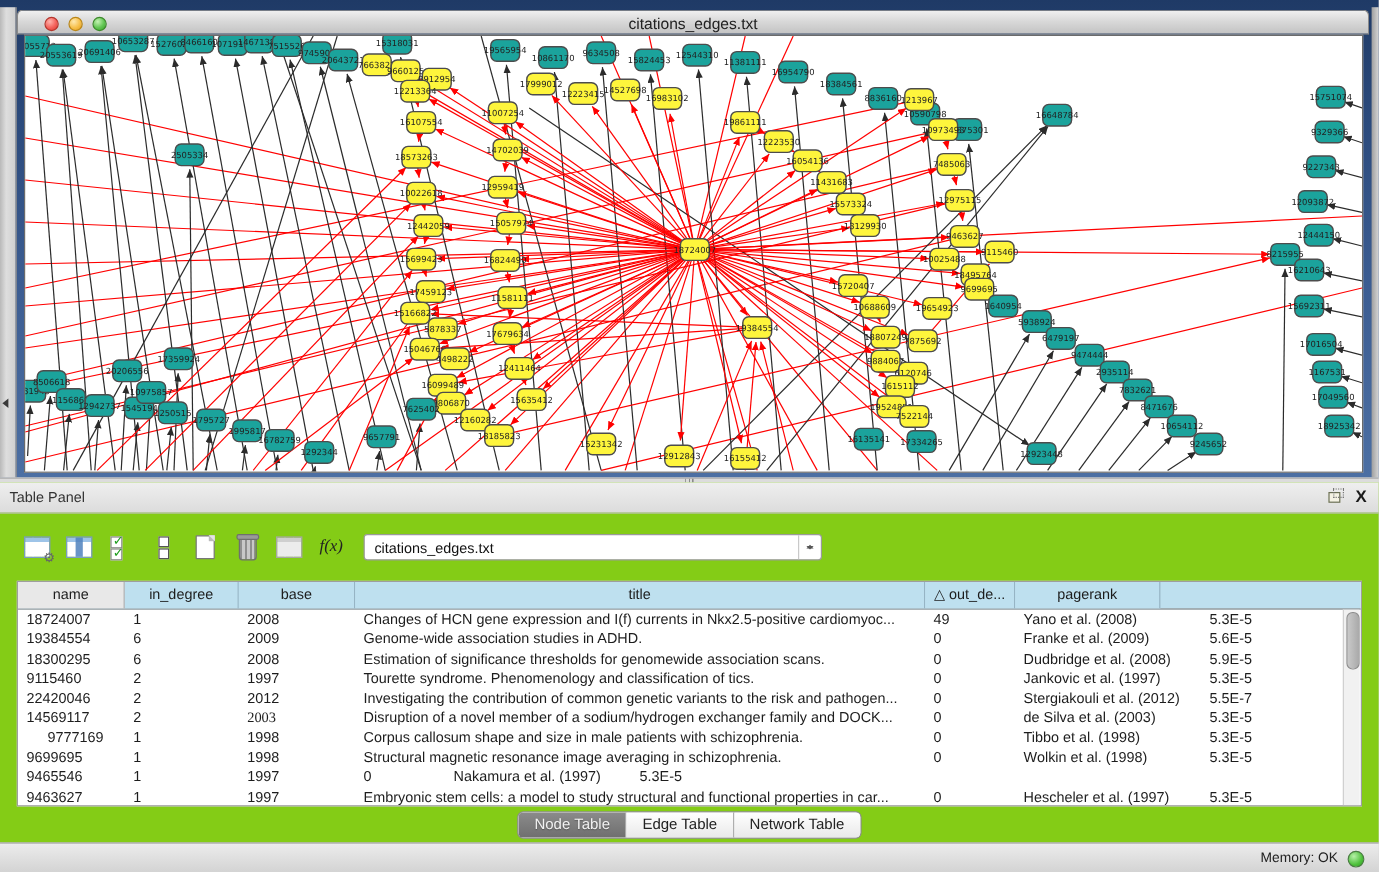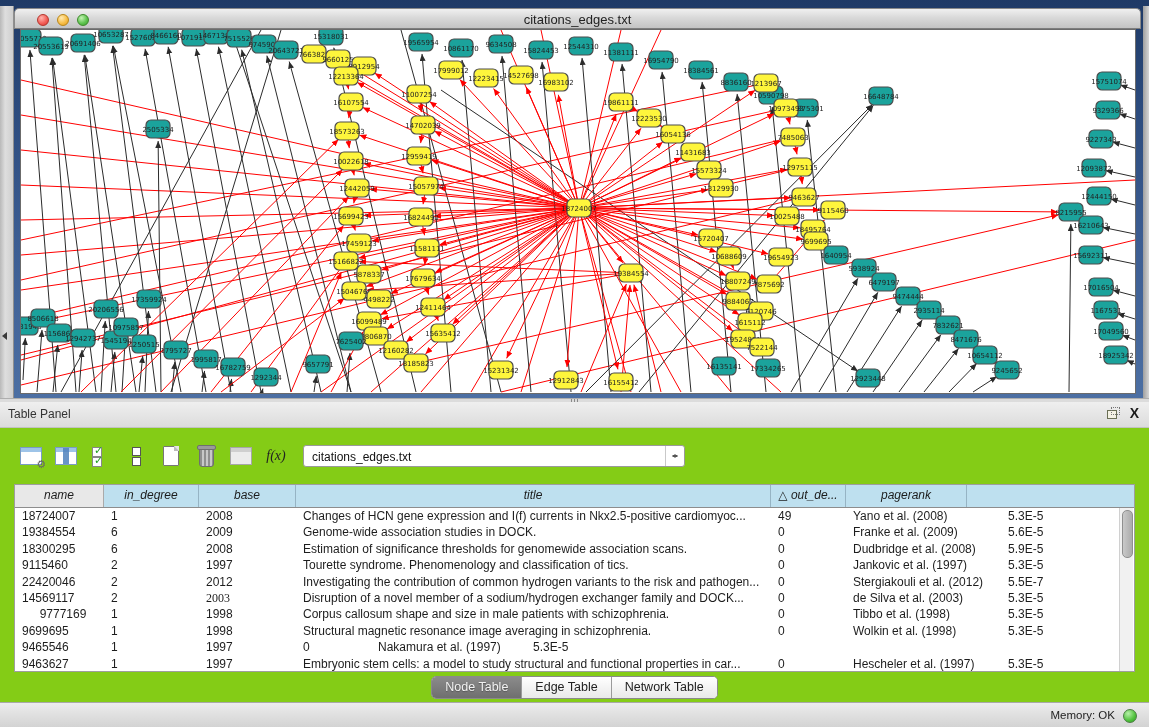--- a/index.html
+++ b/index.html
@@ -76,21 +76,21 @@
   #combo{margin-left:14px;width:382px;height:22px;background:#fff;border:1px solid #9a9a9a;border-radius:3px;
     position:relative;font-size:12px;color:#111;line-height:22px;padding-left:8px;box-sizing:border-box;}
   #combo .spin{position:absolute;right:0;top:0;width:18px;height:100%;border-left:1px solid #c9c9c9;}
   #combo .spin::before{content:"";position:absolute;left:6px;top:5px;border:3px solid transparent;border-bottom-color:#555;}
   #combo .spin::after{content:"";position:absolute;left:6px;bottom:5px;border:3px solid transparent;border-top-color:#555;}
 
   #tablebox{position:absolute;left:14px;top:82px;width:1121px;height:188px;background:#fff;
     border:1px solid #9e9e9e;box-sizing:border-box;overflow:hidden;}
   #thead{display:flex;height:22px;border-bottom:1px solid #8d8d8d;background:#bee0ef;font-size:12px;color:#1c1c1c;}
   .hcell{box-sizing:border-box;border-right:1px solid #96b4c4;text-align:center;line-height:21px;
-    overflow:hidden;white-space:nowrap;background:#bee0ef;font-style:italic;}
+    overflow:hidden;white-space:nowrap;background:#bee0ef;}
   .hcell.gray{background:#e8e8e8;border-right:1px solid #aaa;}
   #tbody{font-size:12px;color:#1d1d1d;}
   .trow{display:flex;height:16.4px;line-height:16.4px;white-space:nowrap;}
   .tcell{box-sizing:border-box;padding-left:7px;overflow:hidden;text-overflow:clip;white-space:nowrap;}
   #vscroll{position:absolute;right:1px;top:23px;width:13px;height:163px;background:#f1f1f1;border-left:1px solid #d0d0d0;}
   #vscroll .thumb{position:absolute;left:1.5px;top:2px;width:9px;height:46px;background:linear-gradient(90deg,#c9c9c9,#ababab);
     border:1px solid #8f8f8f;border-radius:5px;}
 
   #tabbar{position:absolute;left:0;top:272px;width:100%;height:26px;display:flex;justify-content:center;align-items:center;}
   #segments{display:flex;height:21px;border:1px solid #8a8a8a;border-radius:5px;overflow:hidden;background:#fff;}
@@ -904,21 +904,21 @@
             <div class="tcell" style="width: 97px;">2008</div>
             <div class="tcell" style="width: 475px;">Changes of HCN gene expression and I(f) currents in Nkx2.5-positive cardiomyoc...</div>
             <div class="tcell" style="width: 75px;">49</div>
             <div class="tcell" style="width: 155px;">Yano et al. (2008)</div>
             <div class="tcell" style="width: 121px;">5.3E-5</div>
           </div>
           <div class="trow">
             <div class="tcell" style="width: 89px;">19384554</div>
             <div class="tcell" style="width: 95px;">6</div>
             <div class="tcell" style="width: 97px;">2009</div>
-            <div class="tcell" style="width: 475px;">Genome-wide association studies in DOCK.</div>
+            <div class="tcell" style="width: 475px;">Genome-wide association studies in ADHD.</div>
             <div class="tcell" style="width: 75px;">0</div>
             <div class="tcell" style="width: 155px;">Franke et al. (2009)</div>
             <div class="tcell" style="width: 121px;">5.6E-5</div>
           </div>
           <div class="trow">
             <div class="tcell" style="width: 89px;">18300295</div>
             <div class="tcell" style="width: 95px;">6</div>
             <div class="tcell" style="width: 97px;">2008</div>
             <div class="tcell" style="width: 475px;">Estimation of significance thresholds for genomewide association scans.</div>
             <div class="tcell" style="width: 75px;">0</div>
@@ -931,21 +931,21 @@
             <div class="tcell" style="width: 97px;">1997</div>
             <div class="tcell" style="width: 475px;">Tourette syndrome. Phenomenology and classification of tics.</div>
             <div class="tcell" style="width: 75px;">0</div>
             <div class="tcell" style="width: 155px;">Jankovic et al. (1997)</div>
             <div class="tcell" style="width: 121px;">5.3E-5</div>
           </div>
           <div class="trow">
             <div class="tcell" style="width: 89px;">22420046</div>
             <div class="tcell" style="width: 95px;">2</div>
             <div class="tcell" style="width: 97px;">2012</div>
-            <div class="tcell" style="width: 475px;">Investigating the contribution of common hydrogen variants to the risk and pathogen...</div>
+            <div class="tcell" style="width: 475px;">Investigating the contribution of common genetic variants to the risk and pathogen...</div>
             <div class="tcell" style="width: 75px;">0</div>
             <div class="tcell" style="width: 155px;">Stergiakouli et al. (2012)</div>
             <div class="tcell" style="width: 121px;">5.5E-7</div>
           </div>
           <div class="trow">
             <div class="tcell" style="width: 89px;">14569117</div>
             <div class="tcell" style="width: 95px;">2</div>
             <div class="tcell" style="width: 97px; font-family: Liberation Serif, serif;">2003</div>
             <div class="tcell" style="width: 475px;">Disruption of a novel member of a sodium/hydrogen exchanger family and DOCK...</div>
             <div class="tcell" style="width: 75px;">0</div>

